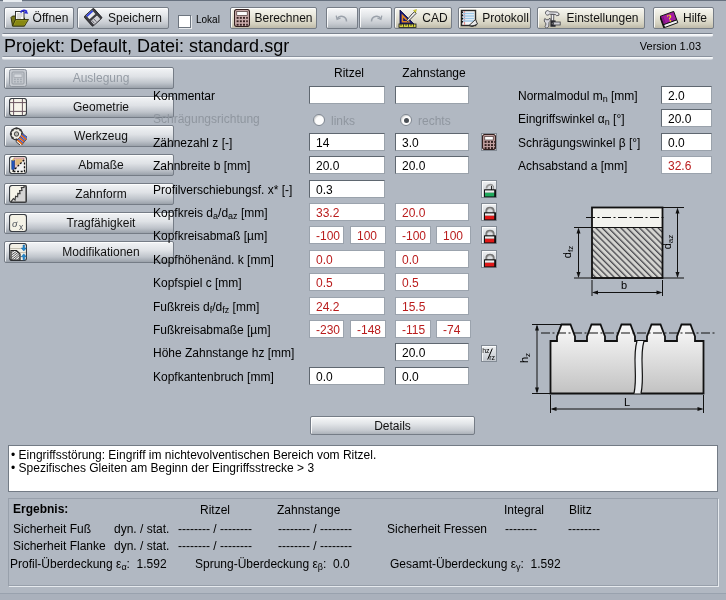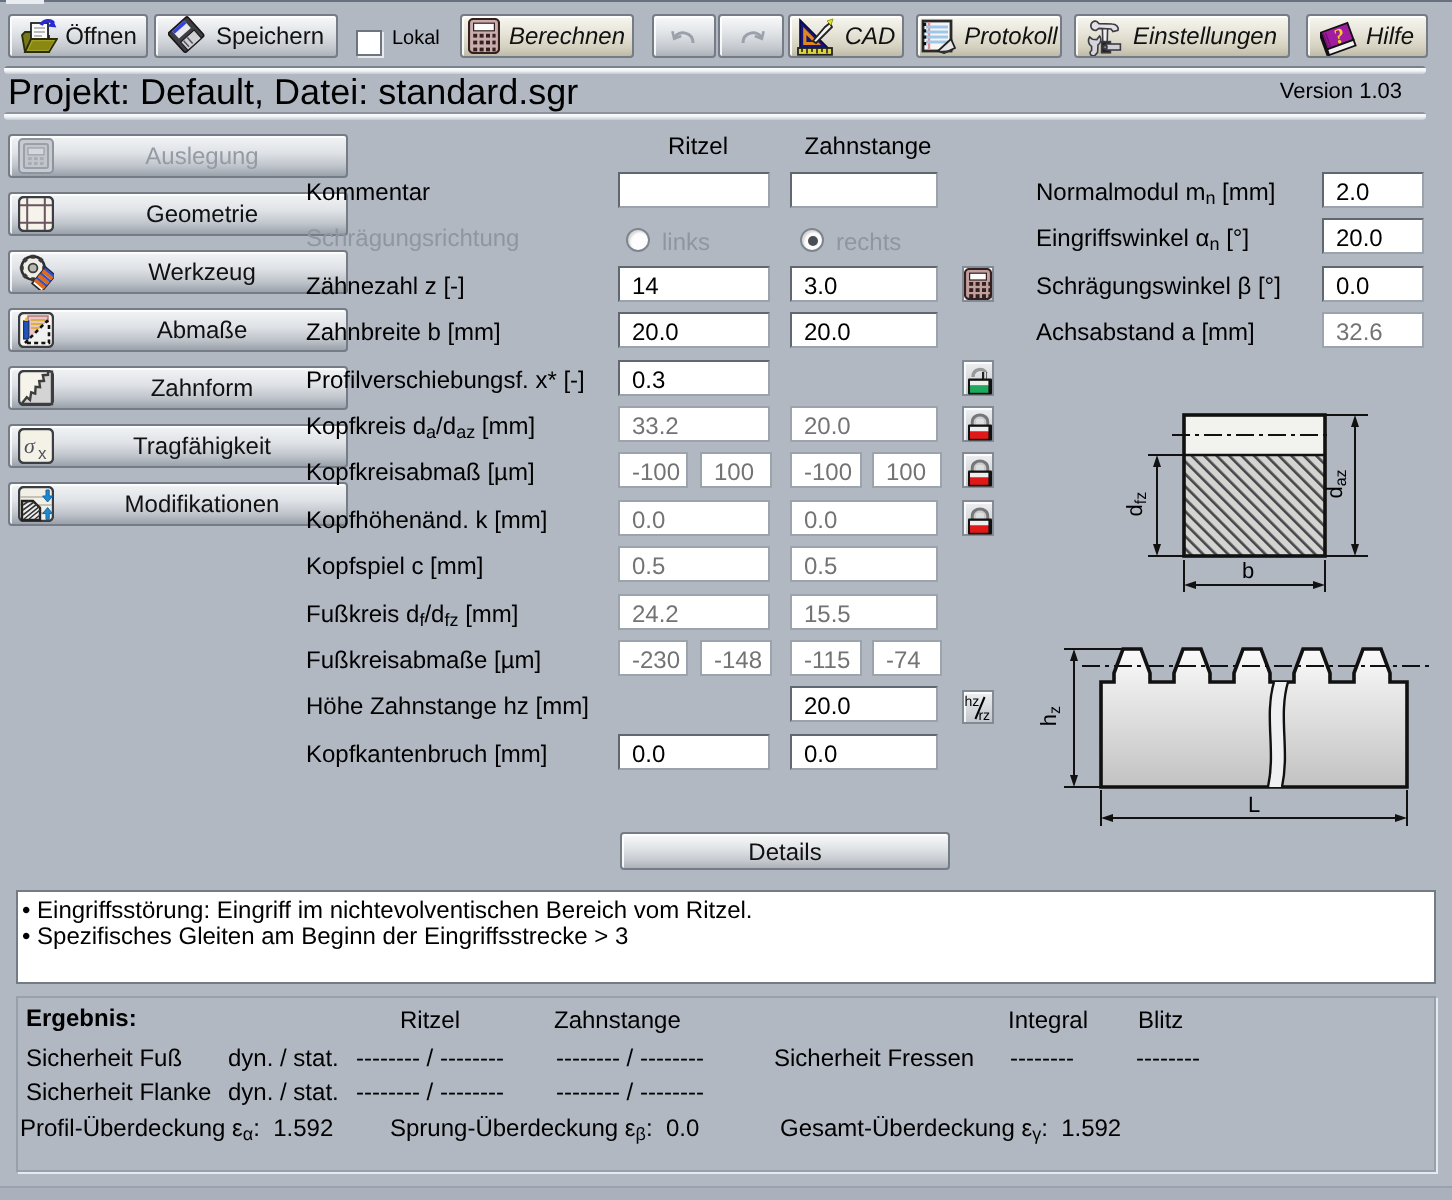--- a/index.html
+++ b/index.html
@@ -3,32 +3,32 @@
 <style>
 *{margin:0;padding:0;box-sizing:border-box;}
 html,body{width:726px;height:600px;overflow:hidden;}
 body{font-family:"Liberation Sans",sans-serif;background:#b1b8c2;position:relative;}
 .abs{position:absolute;}
 .btn{position:absolute;height:22px;border:1px solid #757c86;border-radius:2px;
  background:linear-gradient(180deg,#f8f9fa 0%,#e2e5e8 40%,#c6cad0 78%,#acb2b9 100%);
  box-shadow:inset 1px 1px 0 rgba(255,255,255,.85);
  font-family:"Liberation Sans",sans-serif;font-size:12px;color:#111;
  display:flex;align-items:center;justify-content:center;gap:4px;padding:0;}
-.btn.warm{background:linear-gradient(180deg,#f7f7f1 0%,#e8e6da 40%,#d4d1c0 78%,#bebaa8 100%);font-style:italic;}
+.btn.warm{background:linear-gradient(180deg,#f7f7f1 0%,#e8e6da 40%,#d4d1c0 78%,#bebaa8 100%);}
 .sbtn{position:absolute;left:4px;width:170px;height:22px;border:1px solid #757c86;border-radius:2px;
  background:linear-gradient(180deg,#f2f4f6 0%,#dfe2e6 42%,#bfc4cb 75%,#9aa1aa 100%);
  box-shadow:inset 1px 1px 0 rgba(255,255,255,.8);
  font-size:12px;color:#111;display:flex;align-items:center;}
 .sbtn .txt{position:absolute;left:24px;right:0;text-align:center;}
 .sbtn.dis{color:#949ba4;}
 .fld{position:absolute;height:18px;background:#fff;
  border-top:1px solid #5f6770;border-left:1px solid #5f6770;
  border-bottom:1px solid #9aa2ab;border-right:1px solid #9aa2ab;
  font-size:12px;color:#000;line-height:17px;padding-left:6px;padding-top:1px;overflow:hidden;}
-.fld.dis{border:1px solid #9ba3ad;color:#737373;}
+.fld.dis{border:1px solid #9ba3ad;color:#b91c1c;}
 .lbl{position:absolute;font-size:12px;color:#000;white-space:nowrap;line-height:14px;}
 .lbl.gray{color:#8f969f;}
 .lbl sub{font-size:9px;vertical-align:-2px;line-height:0;}
 .hdr{position:absolute;font-size:12px;color:#000;width:120px;text-align:center;line-height:14px;}
 .ibtn{position:absolute;left:481px;width:16px;height:18px;border:1px solid #828a94;
  background:linear-gradient(180deg,#eef0f2,#c2c7cd);box-shadow:inset 1px 1px 0 rgba(255,255,255,.8);}
 .radio{position:absolute;width:12px;height:12px;border-radius:50%;background:#fdfdfd;
  border:1px solid #7d858f;box-shadow:inset 1px 1px 1px rgba(0,0,0,.15);}
 .radio.on::after{content:"";position:absolute;left:2.5px;top:2.5px;width:5px;height:5px;border-radius:50%;background:#4a4f55;}
 .line{position:absolute;height:1px;left:0;width:726px;}

